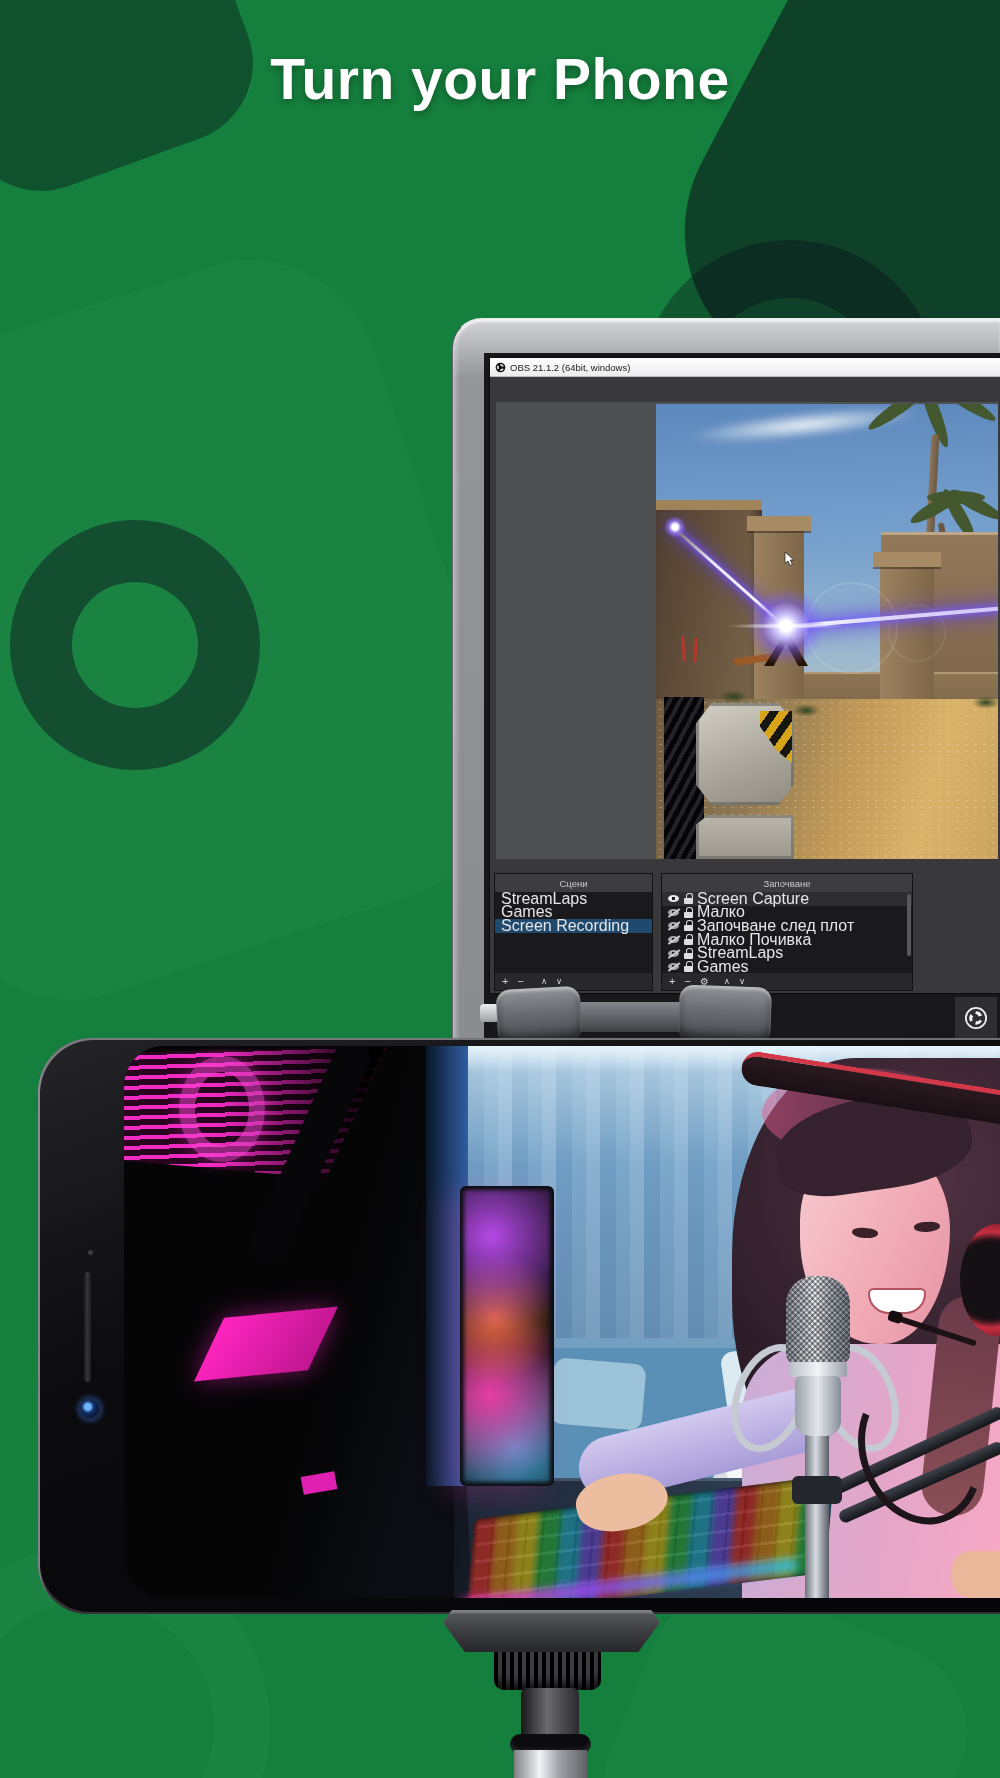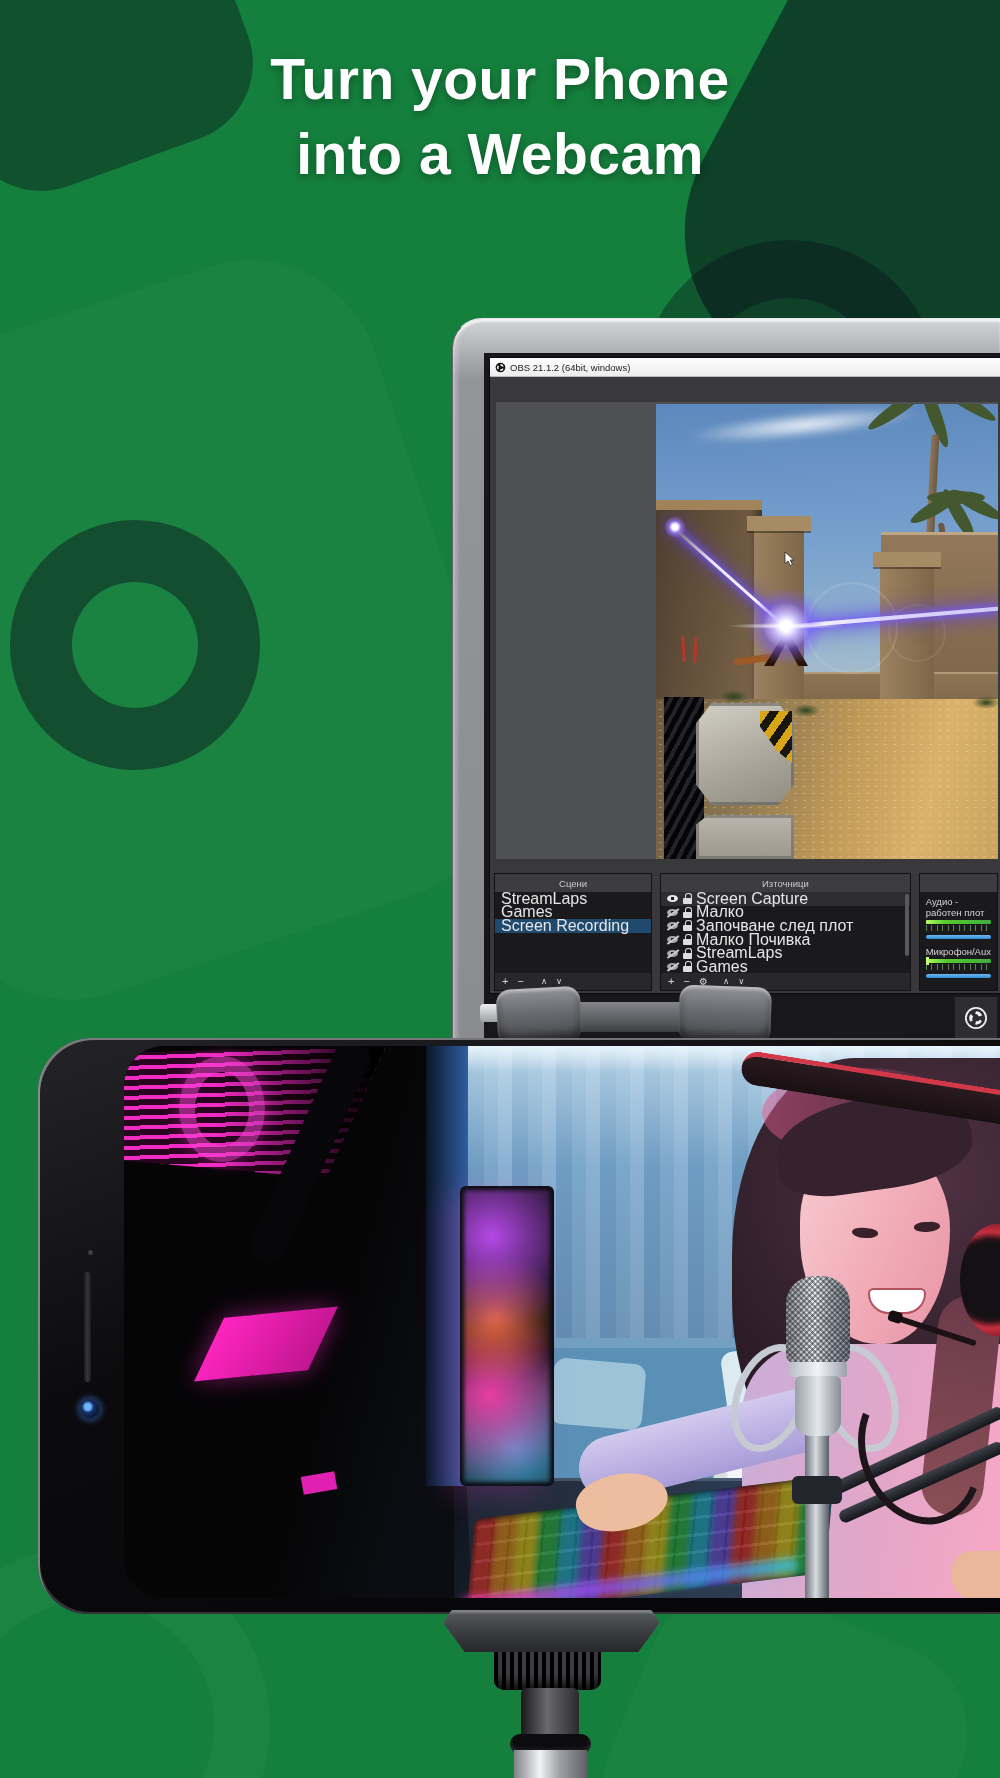--- a/index.html
+++ b/index.html
@@ -317,21 +317,20 @@
   <div class="abs wm5"></div>
   <div class="abs wm1"></div>
   <div class="abs wm1-ring"></div>
   <div class="abs wm2"></div>
   <div class="abs wm2b"></div>
   <div class="abs wm3"></div>
   <div class="abs wm4"></div>
 
   <div class="abs headline">
     <span>Turn your Phone</span><br>
-    <span>into a Webcam</span>
   </div>
 
   <div class="abs laptop">
     <div class="abs lt-screen">
 
       <div class="abs obs-window">
         <div class="abs obs-titlebar">
           <svg viewBox="0 0 32 32">
             <circle cx="16" cy="16" r="14" fill="#121214"></circle>
             <g fill="#f2f2f4">
@@ -409,21 +408,21 @@
               </div>
               <div class="p-tools">
                 <span>+</span>
                 <span>−</span>
                 <span class="sm" style="margin-left:8px">∧</span>
                 <span class="sm">∨</span>
               </div>
             </div>
 
             <div class="panel p-sources">
-              <div class="p-head">Източници</div>
+              <div class="p-head">Започване</div>
               <div class="p-list">
                 <div class="row hl">
                   <span class="eye"></span>
                   <span class="lock"></span>
                   <span>Screen Capture</span>
                 </div>
                 <div class="row">
                   <span class="eye off"></span>
                   <span class="lock"></span>
                   <span>Малко</span>
@@ -452,37 +451,20 @@
               </div>
               <div class="p-tools">
                 <span>+</span>
                 <span>−</span>
                 <span class="gear">⚙</span>
                 <span class="sm" style="margin-left:6px">∧</span>
                 <span class="sm">∨</span>
               </div>
             </div>
 
-            <div class="panel p-mixer">
-              <div class="p-head"></div>
-              <div class="p-list">
-                <div class="track">
-                  <div class="t-label">Аудио - работен плот</div>
-                  <div class="meter"></div>
-                  <div class="ruler"></div>
-                  <div class="vslider"></div>
-                </div>
-                <div class="track">
-                  <div class="t-label">Микрофон/Aux</div>
-                  <div class="meter mic"></div>
-                  <div class="ruler"></div>
-                  <div class="vslider"></div>
-                </div>
-              </div>
-            </div>
 
           </div>
         </div>
       </div>
 
       <div class="abs taskbar">
         <div class="task-tile">
           <svg viewBox="0 0 32 32">
             <circle cx="16" cy="16" r="13.5" fill="none" stroke="#f0f0f2" stroke-width="2.4"></circle>
             <g fill="#f0f0f2">

